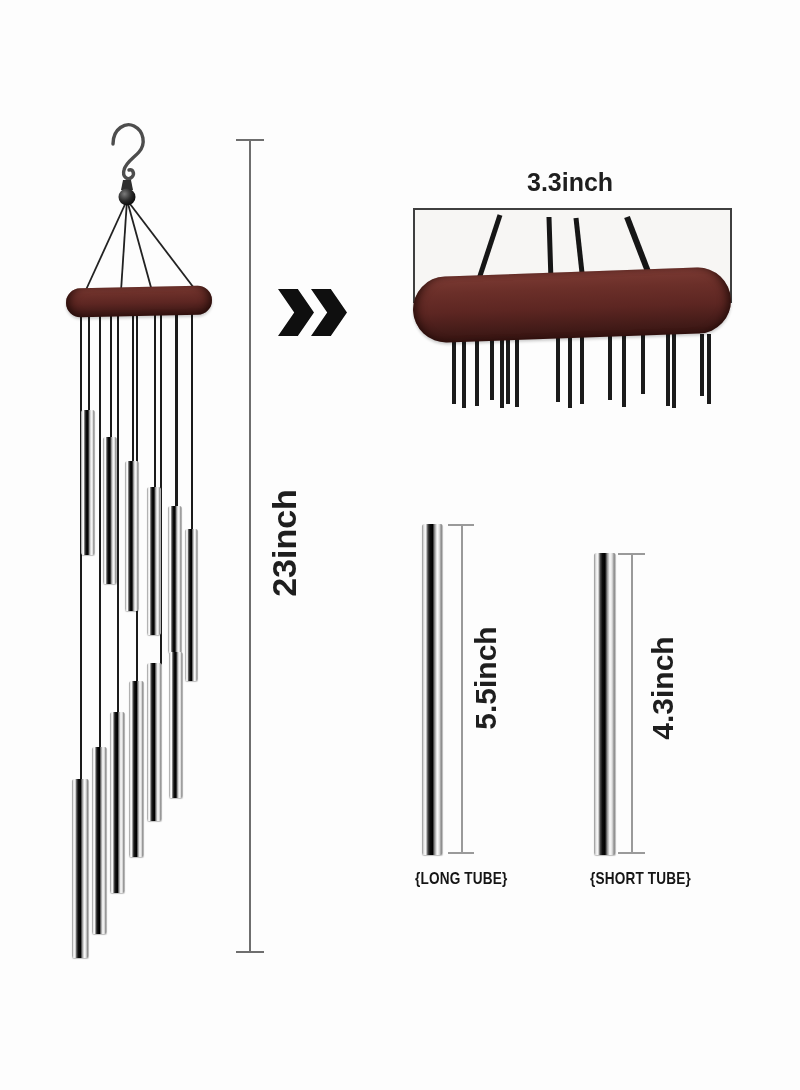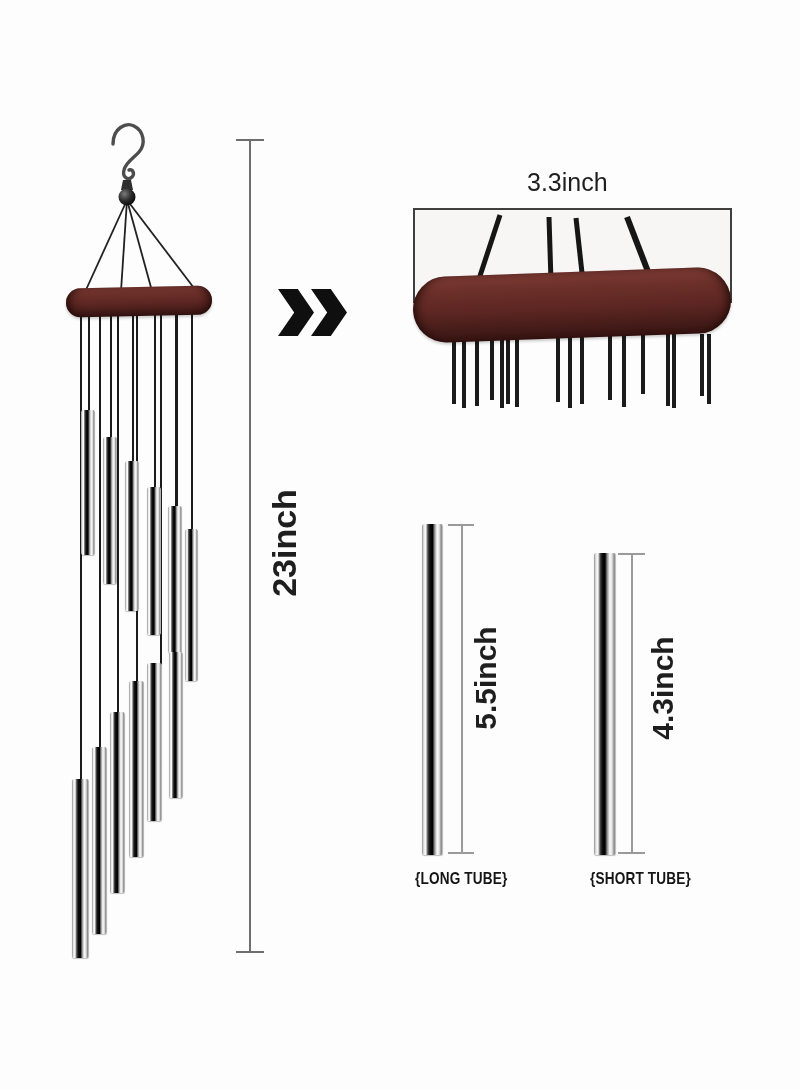--- a/index.html
+++ b/index.html
@@ -27,21 +27,21 @@
   .vline{position:absolute;width:1.5px;}
   .tick{position:absolute;height:2px;}
   .m-dark{background:#6e6e6e;}
   .m-light{background:#9a9a9a;}
 
   .rotlabel{
     position:absolute;white-space:nowrap;font-weight:700;color:var(--text,#1e1e1e);
     transform:translate(-50%,-50%) rotate(-90deg);
     letter-spacing:0px;
   }
-  .hlabel{position:absolute;white-space:nowrap;font-weight:400;color:var(--text,#1e1e1e);}
+  .hlabel{position:absolute;white-space:nowrap;font-weight:700;color:var(--text,#1e1e1e);}
   .bracelabel{
     position:absolute;white-space:nowrap;font-weight:700;color:#151515;
     font-size:17px;transform:scaleX(.8);transform-origin:left center;letter-spacing:.2px;
   }
 
   .chev{
     position:absolute;width:36px;height:47px;background:var(--chevron,#0f0f0f);
     clip-path:polygon(0% 0%,55% 0%,100% 50%,55% 100%,0% 100%,45% 50%);
   }
 

